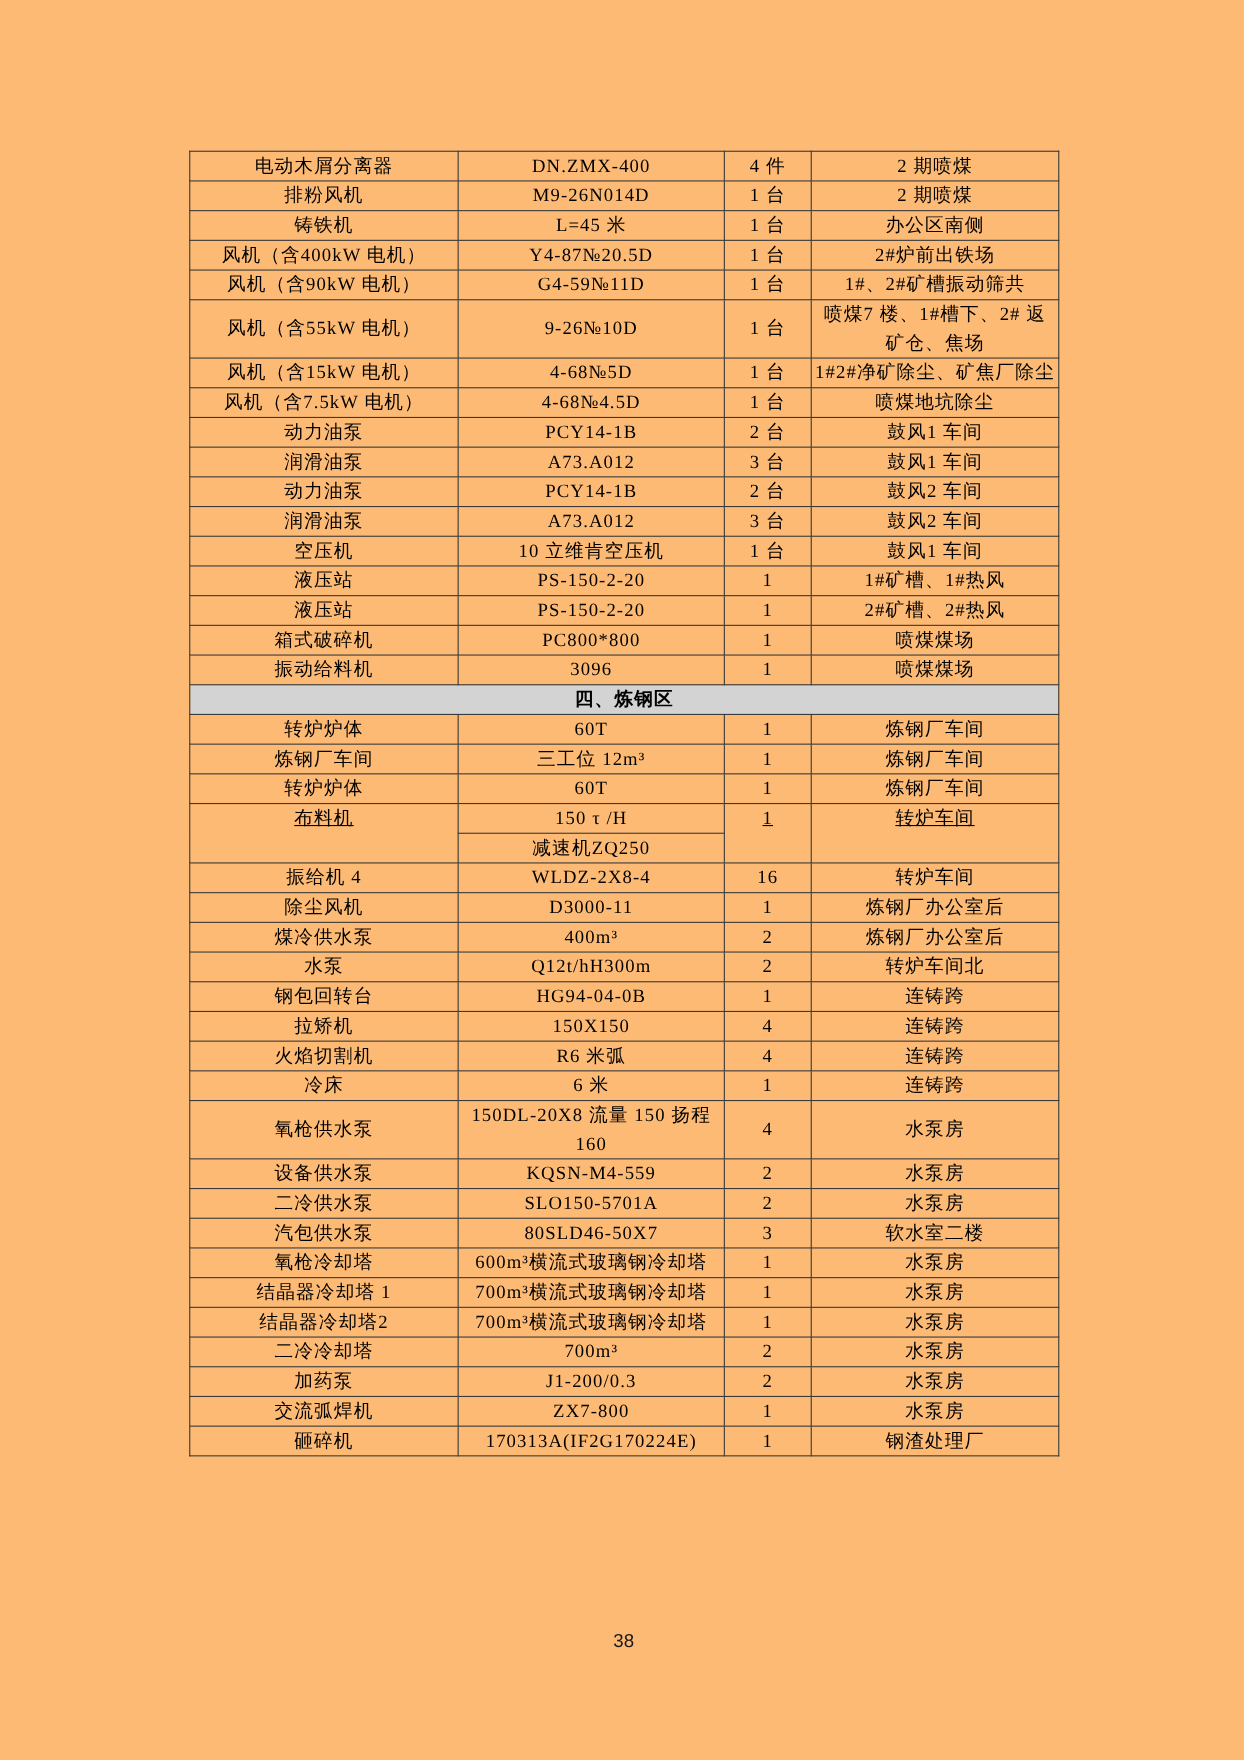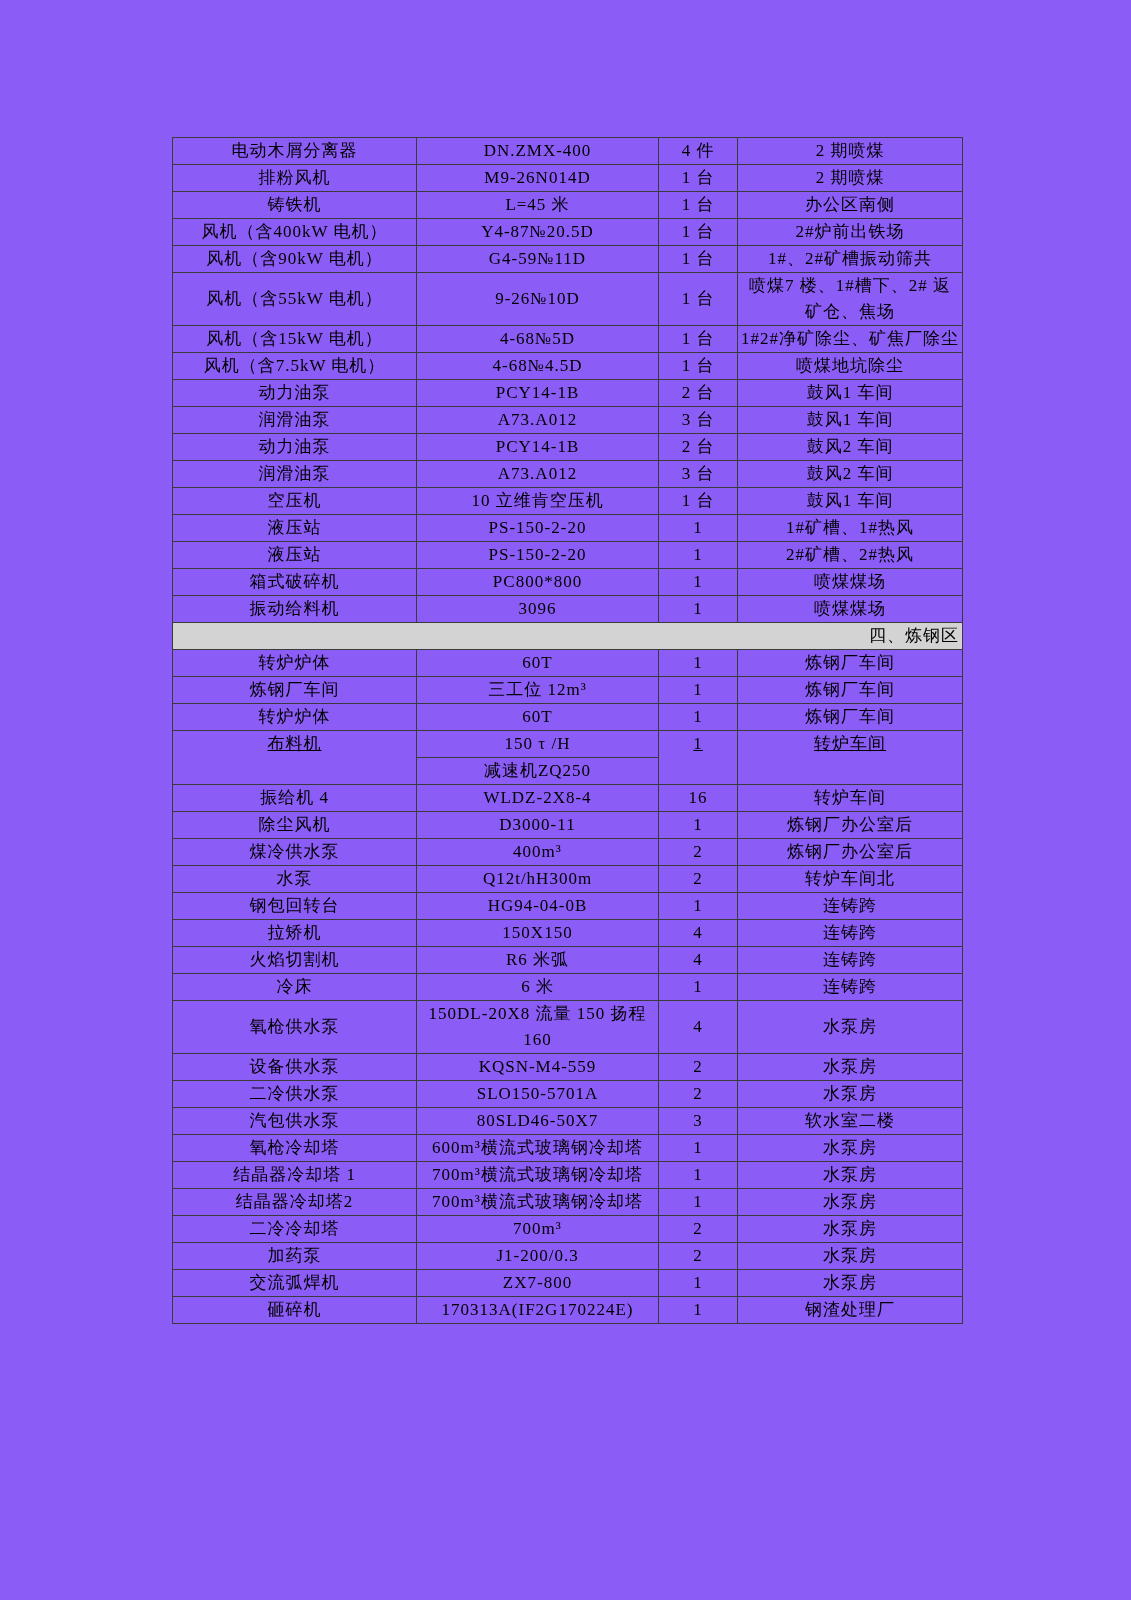--- a/index.html
+++ b/index.html
@@ -1,21 +1,21 @@
 <!DOCTYPE html>
 <html><head>
 <meta charset="utf-8">
 <style>
   * { margin: 0; padding: 0; box-sizing: border-box; }
   html, body { background: #ffffff; }
   .page {
     position: relative;
     width: 1131px;
     height: 1600px;
-    background: #8b5cf6;
+    background: #fdba74;
     font-family: "Liberation Serif", "DejaVu Serif", serif;
     color: #000000;
     overflow: hidden;
   }
   table.equip {
     position: absolute;
     left: 172px;
     top: 137px;
     width: 790px;
     border-collapse: collapse;
@@ -28,22 +28,21 @@
     text-align: center;
     vertical-align: middle;
     height: 27px;
     line-height: 26px;
     padding: 0 3px;
     letter-spacing: 1px;
     overflow: hidden;
   }
   table.equip tr.section-row td {
     background: #d3d3d3;
-    font-weight: normal;
-    text-align: right;
+    font-weight: bold;
   }
   table.equip td.vtop {
     vertical-align: top;
     text-decoration: underline;
   }
   .page-number {
     position: absolute;
     left: 172px;
     top: 1482px;
     width: 790px;
@@ -307,13 +306,14 @@
         </tr>
         <tr>
           <td>砸碎机</td>
           <td>170313A(IF2G170224E)</td>
           <td>1</td>
           <td>钢渣处理厂</td>
         </tr>
       </tbody>
   </table>
 
+  <div class="page-number">38</div>
 </div>
 
 </body></html>

